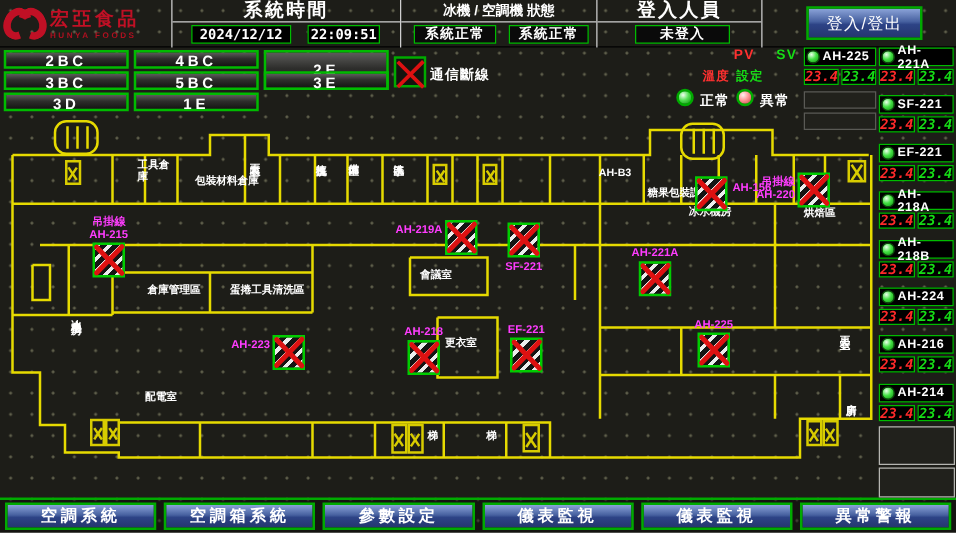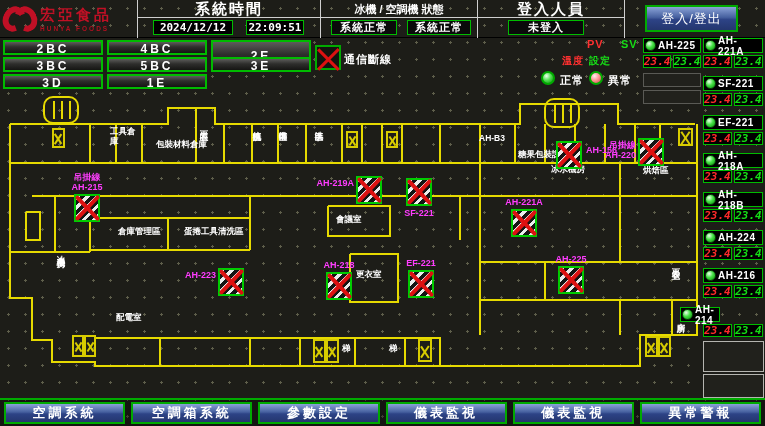--- a/index.html
+++ b/index.html
@@ -100,21 +100,21 @@
       <div class="lcd" style="left:15px;top:20px;width:80px;height:15px;">2024/12/12</div>
       <div class="lcd" style="left:108px;top:20px;width:58px;height:15px;">22:09:51</div>
     </div>
 
     <div class="hsec" style="left:320px;width:157px;">
       <div class="htitle" style="font-size:11px;letter-spacing:0;">冰機 / 空調機 狀態</div>
       <div class="okbox" style="left:10px;top:20px;width:66px;height:15px;">系統正常</div>
       <div class="okbox" style="left:86px;top:20px;width:64px;height:15px;">系統正常</div>
     </div>
 
-    <div class="hsec" style="left:477px;width:148px;border-right:1px solid #cfcfcf;">
+    <div class="hsec" style="left:477px;width:133px;border-right:1px solid #cfcfcf;">
       <div class="htitle">登入人員</div>
       <div class="okbox" style="left:30px;top:20px;width:76px;height:15px;">未登入</div>
     </div>
 
     <button class="blue-btn login-btn">登入/登出</button>
   </div>
 
   <div class="commx">
     <i class="r45"></i>
     <i class="l45"></i>
@@ -349,21 +349,21 @@
       <span class="uname">AH-224</span>
     </div>
     <div class="val pv" style="position: absolute; left: 703px; top: 247px; width: 29px; height: 13px;">23.4</div>
     <div class="val sv" style="position: absolute; left: 734px; top: 247px; width: 29px; height: 13px;">23.4</div>
     <div class="ubox" style="position: absolute; left: 703px; top: 268px; width: 60px; height: 15px;">
       <span class="led"></span>
       <span class="uname">AH-216</span>
     </div>
     <div class="val pv" style="position: absolute; left: 703px; top: 285px; width: 29px; height: 13px;">23.4</div>
     <div class="val sv" style="position: absolute; left: 734px; top: 285px; width: 29px; height: 13px;">23.4</div>
-    <div class="ubox" style="position: absolute; left: 680px; top: 307px; width: 40px; height: 15px;">
+    <div class="ubox" style="position: absolute; left: 703px; top: 307px; width: 60px; height: 15px;">
       <span class="led"></span>
       <span class="uname">AH-214</span>
     </div>
     <div class="val pv" style="position: absolute; left: 703px; top: 324px; width: 29px; height: 13px;">23.4</div>
     <div class="val sv" style="position: absolute; left: 734px; top: 324px; width: 29px; height: 13px;">23.4</div>
     <div class="ebox" style="position: absolute; left: 643px; top: 73px; width: 58px; height: 14px;"></div>
     <div class="ebox" style="position: absolute; left: 643px; top: 90px; width: 58px; height: 14px;"></div>
     <div class="ebox light" style="position: absolute; left: 703px; top: 341px; width: 61px; height: 31px;"></div>
     <div class="ebox light" style="position: absolute; left: 703px; top: 374px; width: 61px; height: 24px;"></div>
   </div>

